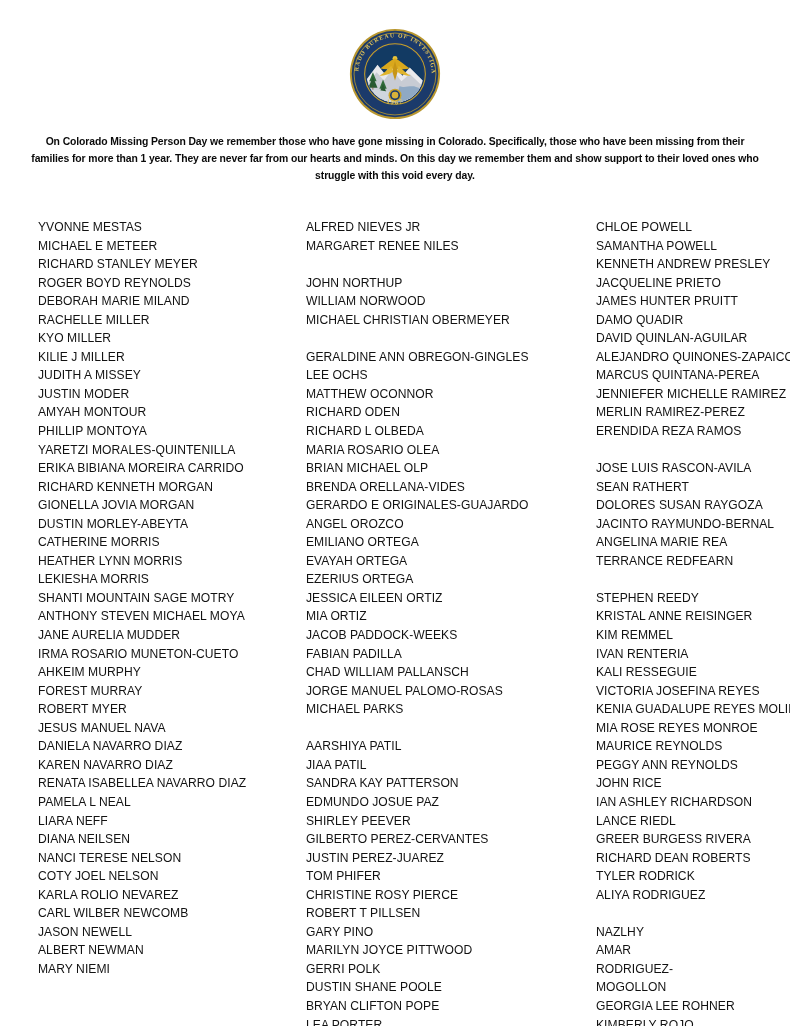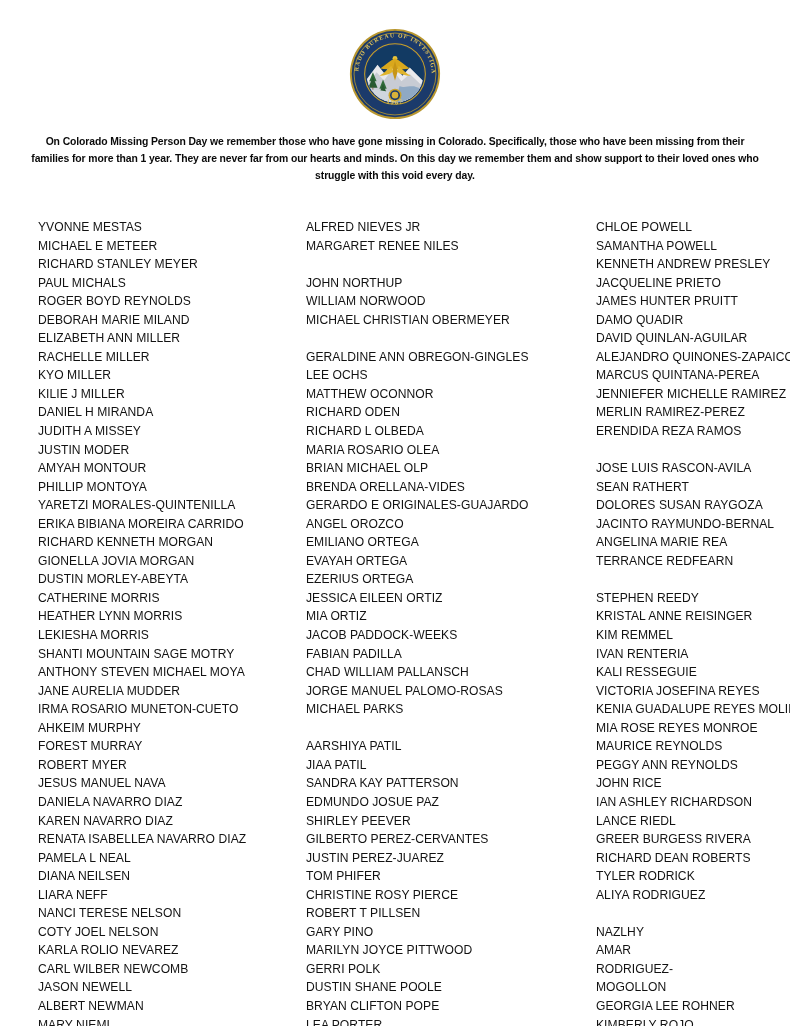--- a/index.html
+++ b/index.html
@@ -132,28 +132,25 @@
 <div class="header-block">
   <p class="header-text">On Colorado Missing Person Day we remember those who have gone missing in Colorado.  Specifically, those who have been missing from their families for more than 1 year.  They are never far from our hearts and minds. On this day we remember them and show support to their loved ones who struggle with this void every day.</p>
 </div>
 
 <div class="columns">
   <div class="col col-1">
     <ul class="name-list">
         <li class="name-item">YVONNE MESTAS</li>
         <li class="name-item">MICHAEL E METEER</li>
         <li class="name-item">RICHARD STANLEY MEYER</li>
-        <li class="name-item">PAUL MICHALS</li>
         <li class="name-item">ROGER BOYD REYNOLDS</li>
         <li class="name-item">DEBORAH MARIE MILAND</li>
-        <li class="name-item">ELIZABETH ANN MILLER</li>
         <li class="name-item">RACHELLE MILLER</li>
         <li class="name-item">KYO MILLER</li>
         <li class="name-item">KILIE J MILLER</li>
-        <li class="name-item">DANIEL H MIRANDA</li>
         <li class="name-item">JUDITH A MISSEY</li>
         <li class="name-item">JUSTIN MODER</li>
         <li class="name-item">AMYAH MONTOUR</li>
         <li class="name-item">PHILLIP MONTOYA</li>
         <li class="name-item">YARETZI MORALES-QUINTENILLA</li>
         <li class="name-item">ERIKA BIBIANA MOREIRA CARRIDO</li>
         <li class="name-item">RICHARD KENNETH MORGAN</li>
         <li class="name-item">GIONELLA JOVIA MORGAN</li>
         <li class="name-item">DUSTIN MORLEY-ABEYTA</li>
         <li class="name-item">CATHERINE MORRIS</li>
@@ -164,22 +161,22 @@
         <li class="name-item">JANE AURELIA MUDDER</li>
         <li class="name-item">IRMA ROSARIO MUNETON-CUETO</li>
         <li class="name-item">AHKEIM MURPHY</li>
         <li class="name-item">FOREST MURRAY</li>
         <li class="name-item">ROBERT MYER</li>
         <li class="name-item">JESUS MANUEL NAVA</li>
         <li class="name-item">DANIELA NAVARRO DIAZ</li>
         <li class="name-item">KAREN NAVARRO DIAZ</li>
         <li class="name-item">RENATA ISABELLEA NAVARRO DIAZ</li>
         <li class="name-item">PAMELA L NEAL</li>
+        <li class="name-item">LIARA NEFF</li>
         <li class="name-item">DIANA NEILSEN</li>
-        <li class="name-item">LIARA NEFF</li>
         <li class="name-item">NANCI TERESE NELSON</li>
         <li class="name-item">COTY JOEL NELSON</li>
         <li class="name-item">KARLA ROLIO NEVAREZ</li>
         <li class="name-item">CARL WILBER NEWCOMB</li>
         <li class="name-item">JASON NEWELL</li>
         <li class="name-item">ALBERT NEWMAN</li>
         <li class="name-item">MARY NIEMI</li>
       </ul>
   </div>
   <div class="col col-2">

